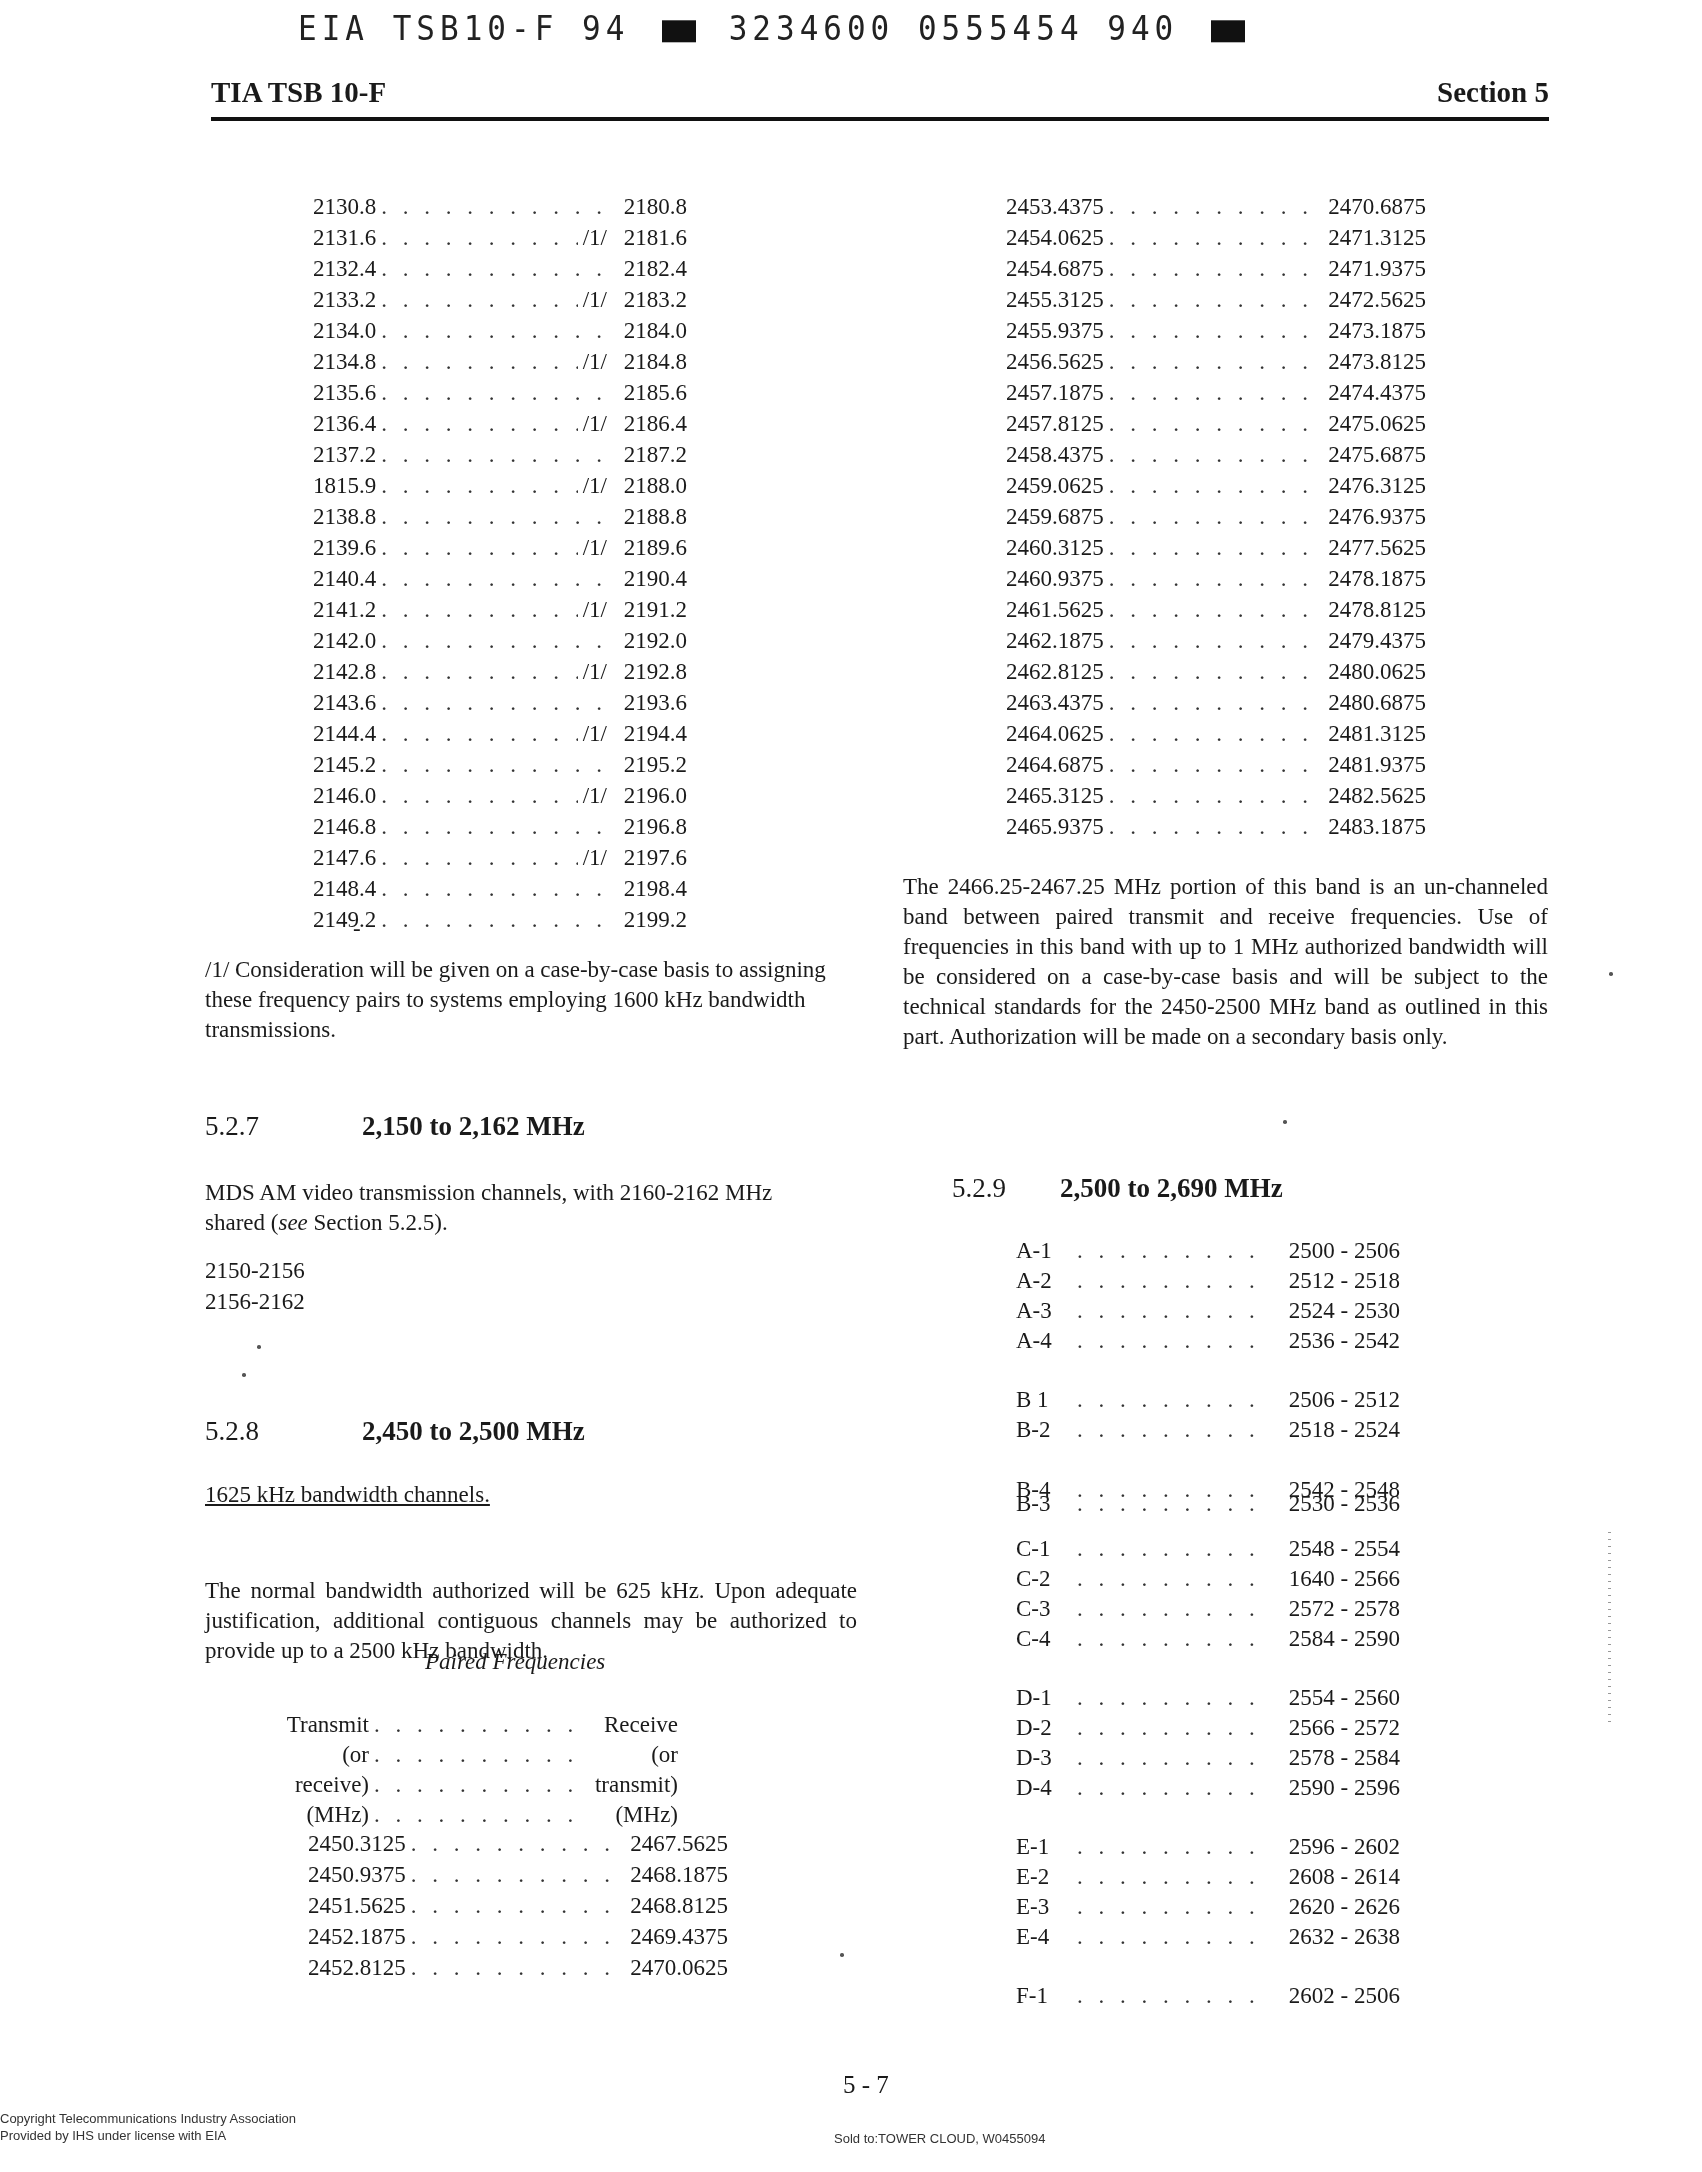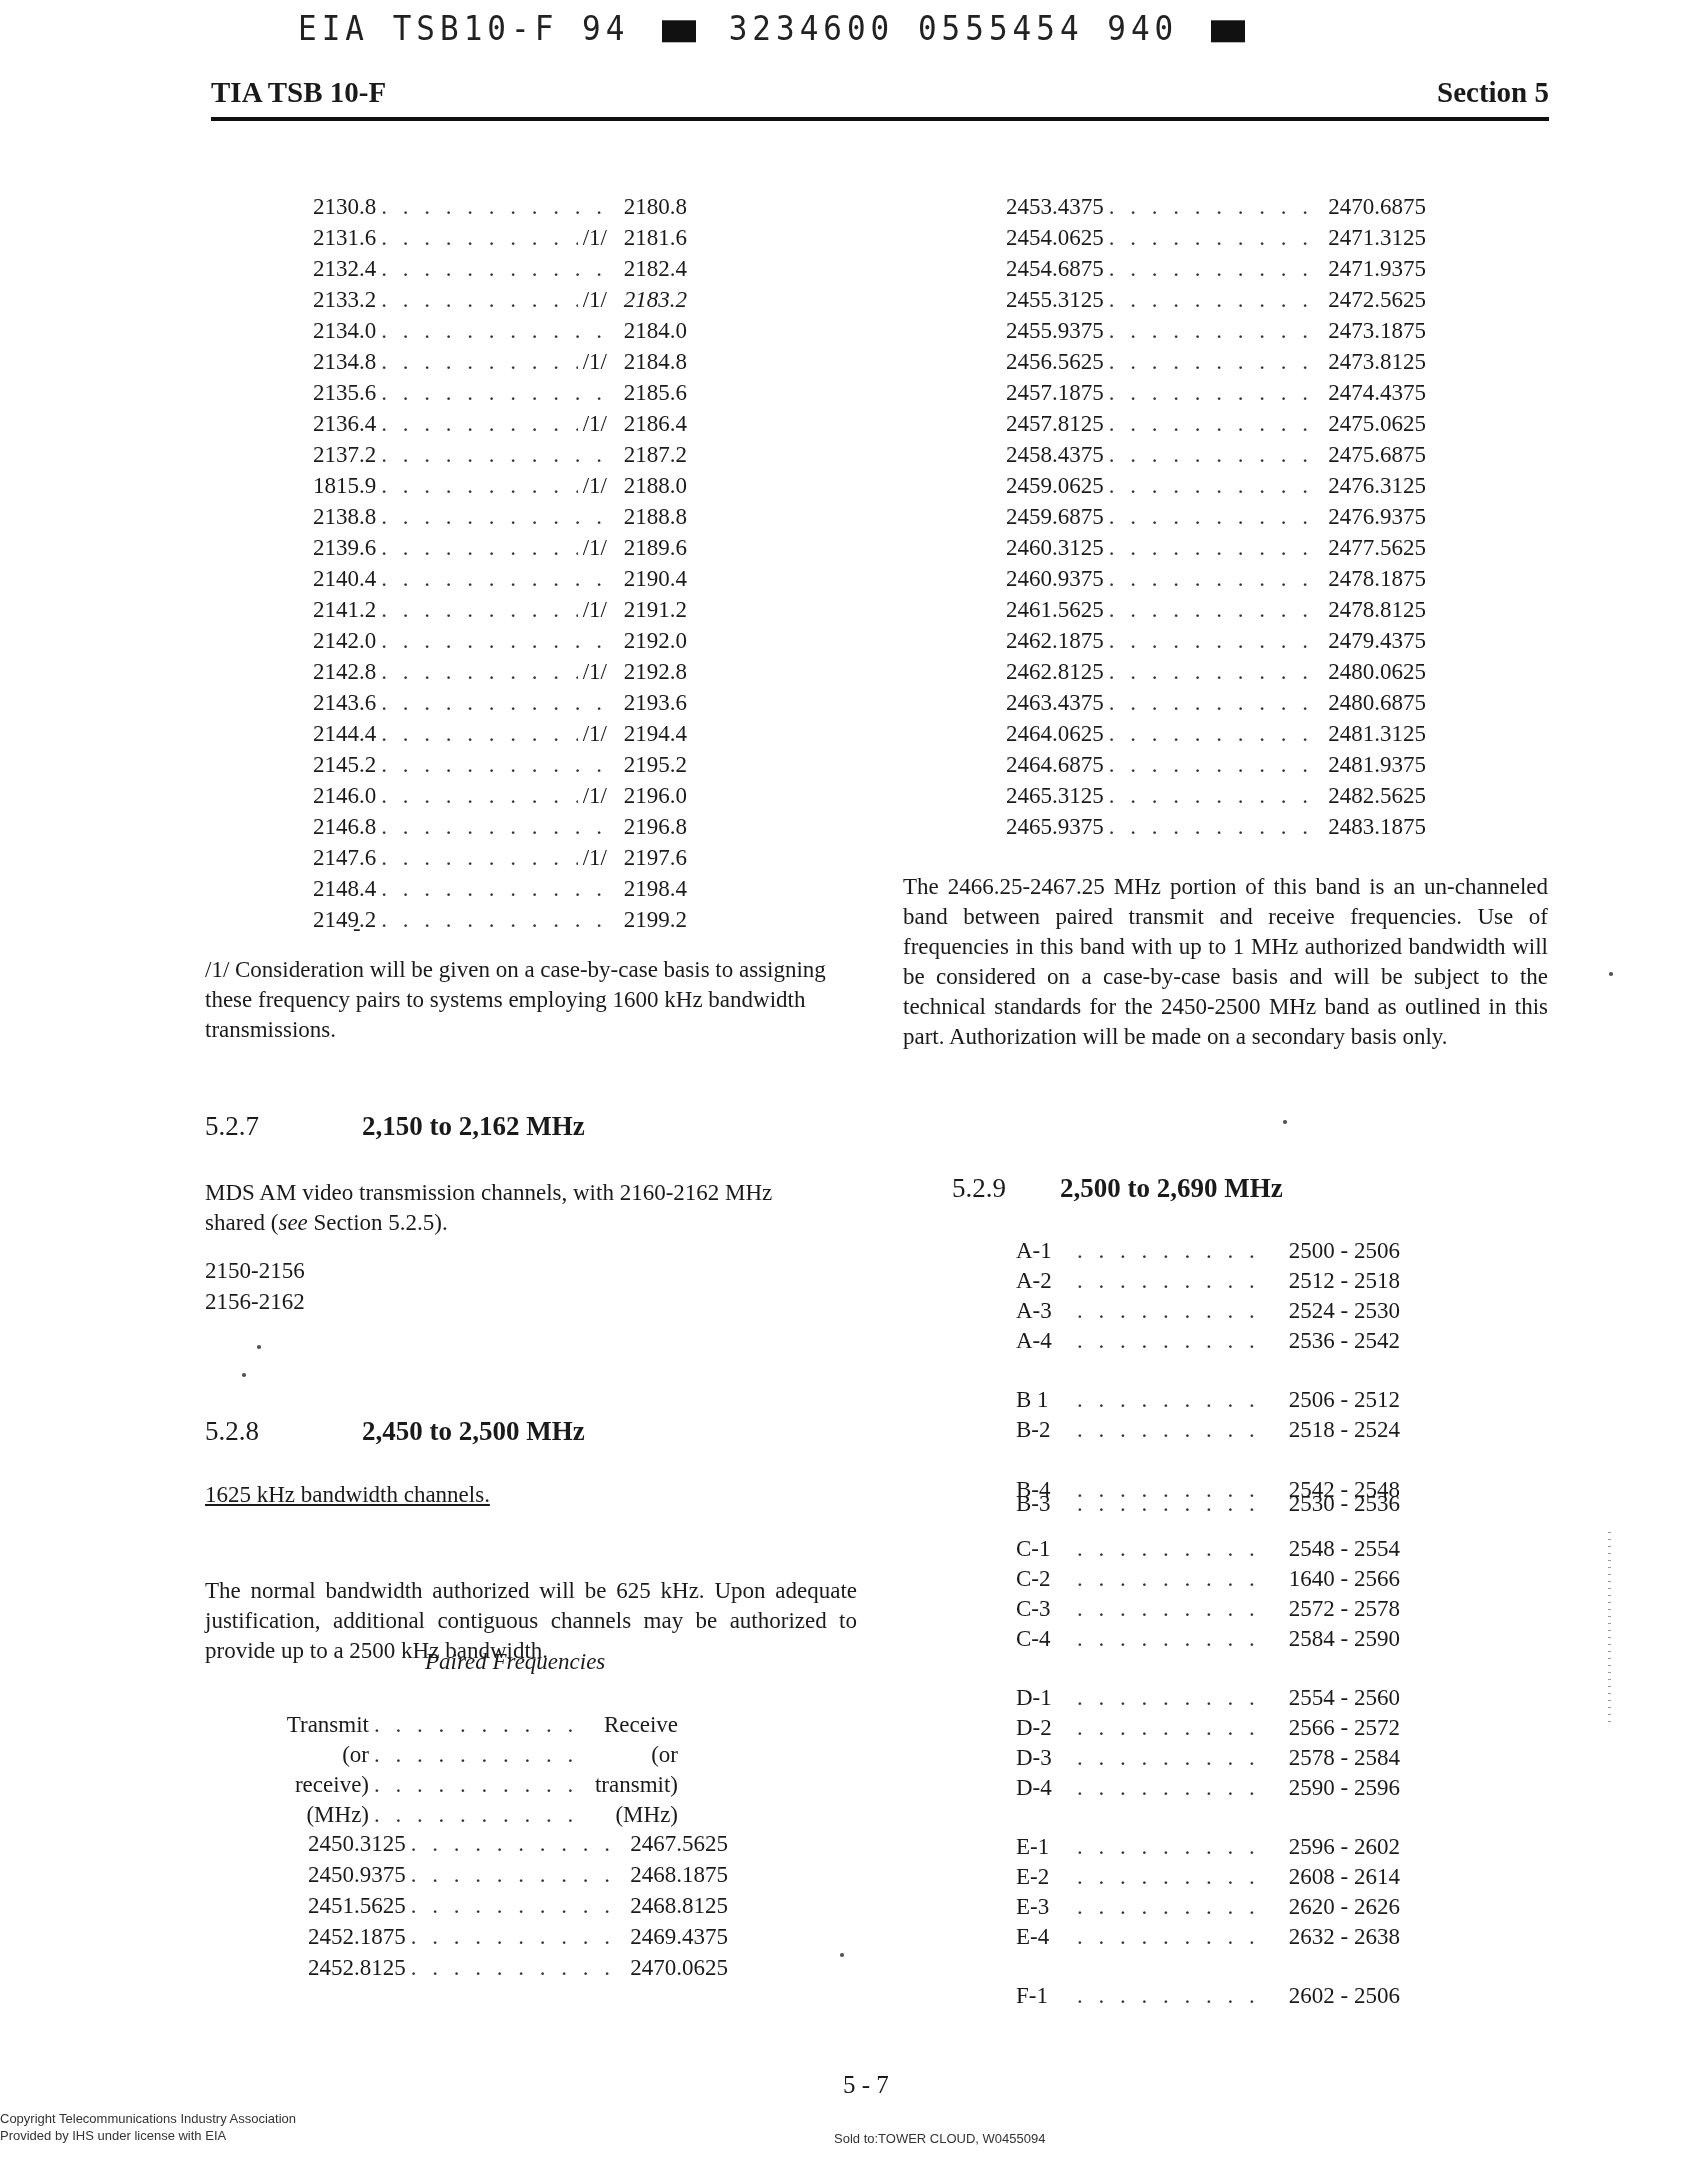--- a/index.html
+++ b/index.html
@@ -87,21 +87,21 @@
     <div class="list-item">
       <span class="a">2132.4</span>
       <span class="dots"></span>
       <span class="note-mark"></span>
       <span class="b" style="width: 76px;">2182.4</span>
     </div>
     <div class="list-item">
       <span class="a">2133.2</span>
       <span class="dots"></span>
       <span class="note-mark">/1/</span>
-      <span class="b" style="width: 76px; font-style: italic;">2183.2</span>
+      <span class="b" style="width: 76px;">2183.2</span>
     </div>
     <div class="list-item">
       <span class="a">2134.0</span>
       <span class="dots"></span>
       <span class="note-mark"></span>
       <span class="b" style="width: 76px;">2184.0</span>
     </div>
     <div class="list-item">
       <span class="a">2134.8</span>
       <span class="dots"></span>

